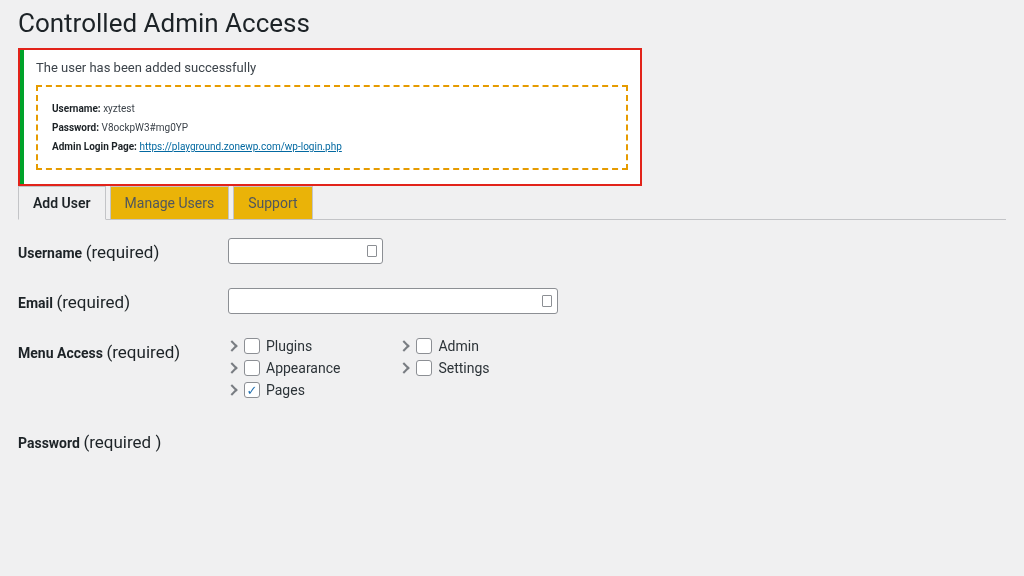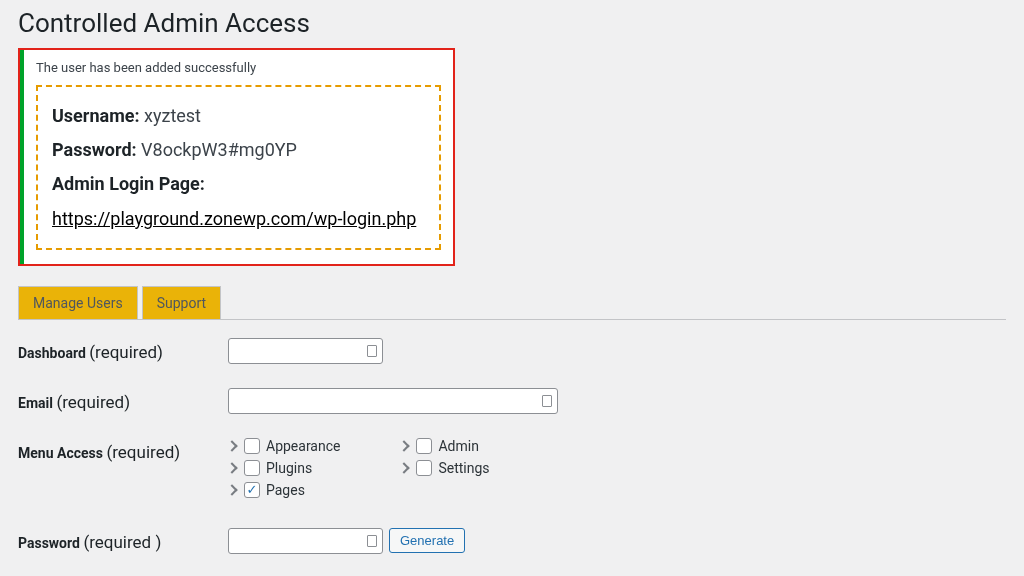--- a/index.html
+++ b/index.html
@@ -16,41 +16,40 @@
   h1.page-title {
     font-size: 26px;
     font-weight: 400;
     color: #1d2327;
     padding: 8px 0 10px 0;
   }
   .notice-wrap {
     border: 2px solid #e2231a;
     background: #fff;
     padding: 0;
-    margin-bottom: 20px;
-    width: 437px;
+    width: 624px;
   }
   .notice-inner {
     border-left: 4px solid #00a32a;
     padding: 10px 12px 14px 12px;
   }
   .notice-msg {
     color: #3c434a;
     font-size: 13px;
     margin-bottom: 10px;
   }
   .cred-box {
     border: 2px dashed #e69b00;
     padding: 12px 14px;
     line-height: 1.9;
     color: #3c434a;
-    font-size: 18px;
+    font-size: 10px;
   }
   .cred-box strong { font-weight: 700; color:#1d2327; }
-  .cred-box a { color: #000000; text-decoration: underline; }
+  .cred-box a { color: #0369a1; text-decoration: underline; }
   .tabs {
     border-bottom: 1px solid #c3c4c7;
     display: flex;
     margin-bottom: 18px;
   }
   .tab {
     padding: 8px 14px;
     font-size: 14px;
     color: #50575e;
     background: #eab308;
@@ -175,27 +174,28 @@
         </div>
         <div>
           <strong>Admin Login Page:</strong>
           <a href="#">https://playground.zonewp.com/wp-login.php</a>
         </div>
       </div>
     </div>
   </div>
 
   <div class="tabs">
+    <div class="tab active">Add User</div>
     <div class="tab">Manage Users</div>
     <div class="tab">Support</div>
   </div>
 
   <div class="form-row">
     <div class="form-label">
-      <span>Dashboard</span> <span class="req">(required)</span>
+      <span>Username</span> <span class="req">(required)</span>
     </div>
     <div class="form-field">
       <span class="input-ic">
         <input class="text-input w-150" type="text" style="">
         <span class="ic-after"></span>
       </span>
     </div>
   </div>
 
   <div class="form-row">
@@ -213,26 +213,26 @@
   <div class="form-row">
     <div class="form-label">
       <span>Menu Access</span> <span class="req">(required)</span>
     </div>
     <div class="form-field">
       <div class="menu-grid">
         <div class="menu-col" id="col2">
             <div class="menu-item">
               <span class="chev"></span>
               <span class="cb"></span>
+              <span>Plugins</span>
+            </div>
+            <div class="menu-item">
+              <span class="chev"></span>
+              <span class="cb"></span>
               <span>Appearance</span>
-            </div>
-            <div class="menu-item">
-              <span class="chev"></span>
-              <span class="cb"></span>
-              <span>Plugins</span>
             </div>
             <div class="menu-item">
               <span class="chev"></span>
               <span class="cb checked"></span>
               <span>Pages</span>
             </div>
           </div>
         <div class="menu-col" id="col3">
             <div class="menu-item">
               <span class="chev"></span>
@@ -246,23 +246,14 @@
             </div>
           </div>
       </div>
     </div>
   </div>
 
   <div class="form-row">
     <div class="form-label">
       <span>Password</span> <span class="req">(required )</span>
     </div>
-    <div class="form-field">
-      <div class="pw-row">
-        <span class="input-ic">
-          <input class="text-input w-150" type="text" style="">
-          <span class="ic-after"></span>
-        </span>
-        <button class="btn-generate">Generate</button>
-      </div>
-    </div>
   </div>
 </div>
 
 </body></html>

